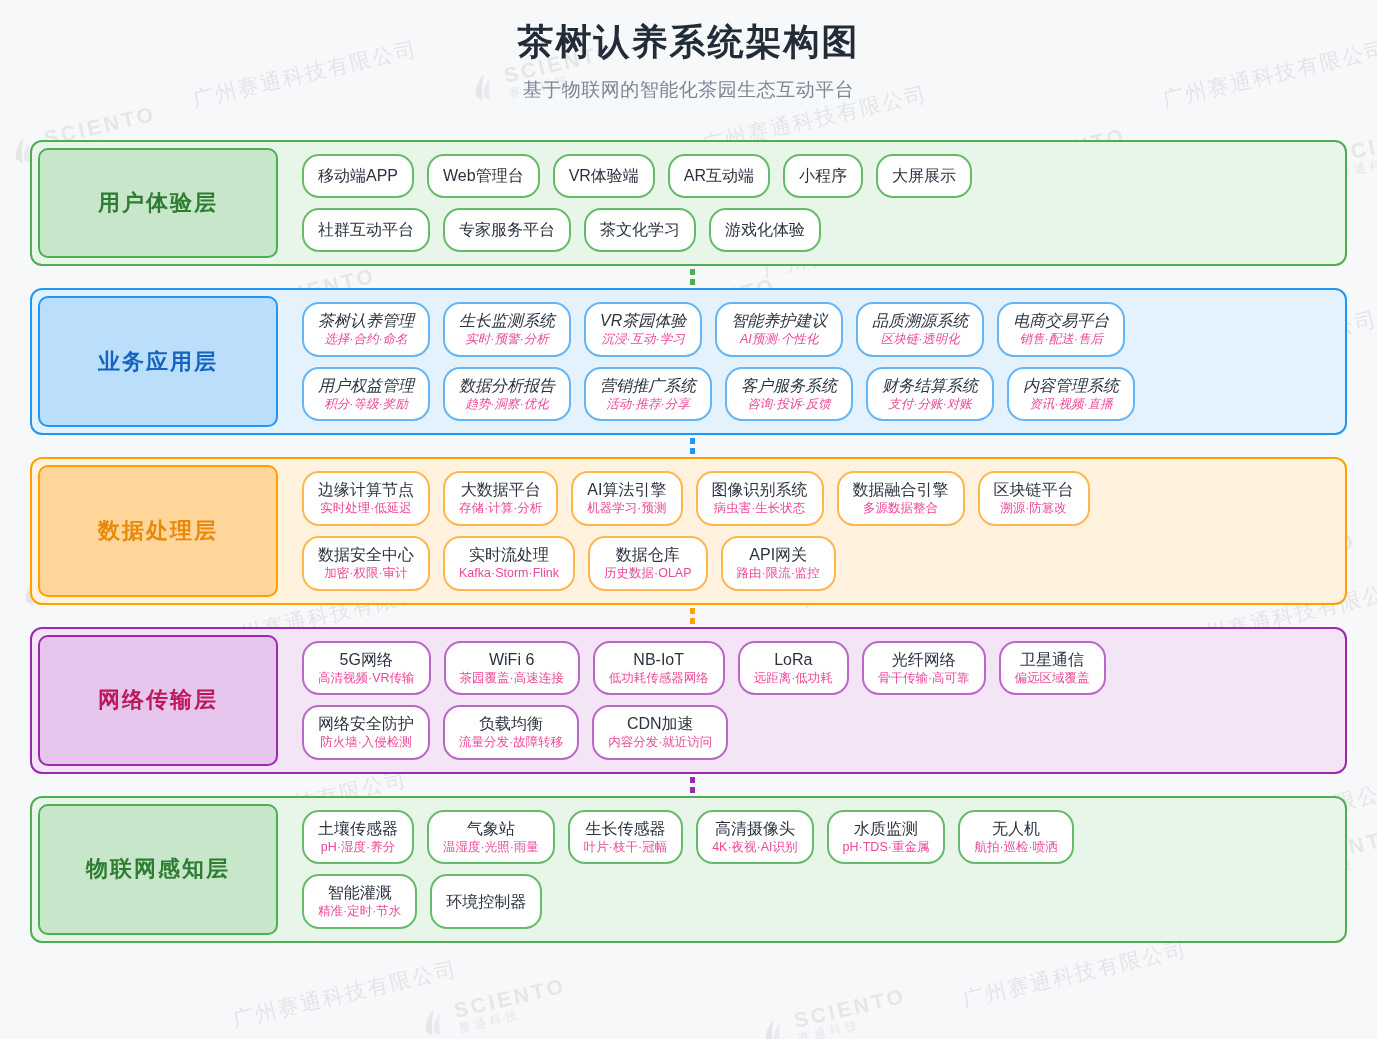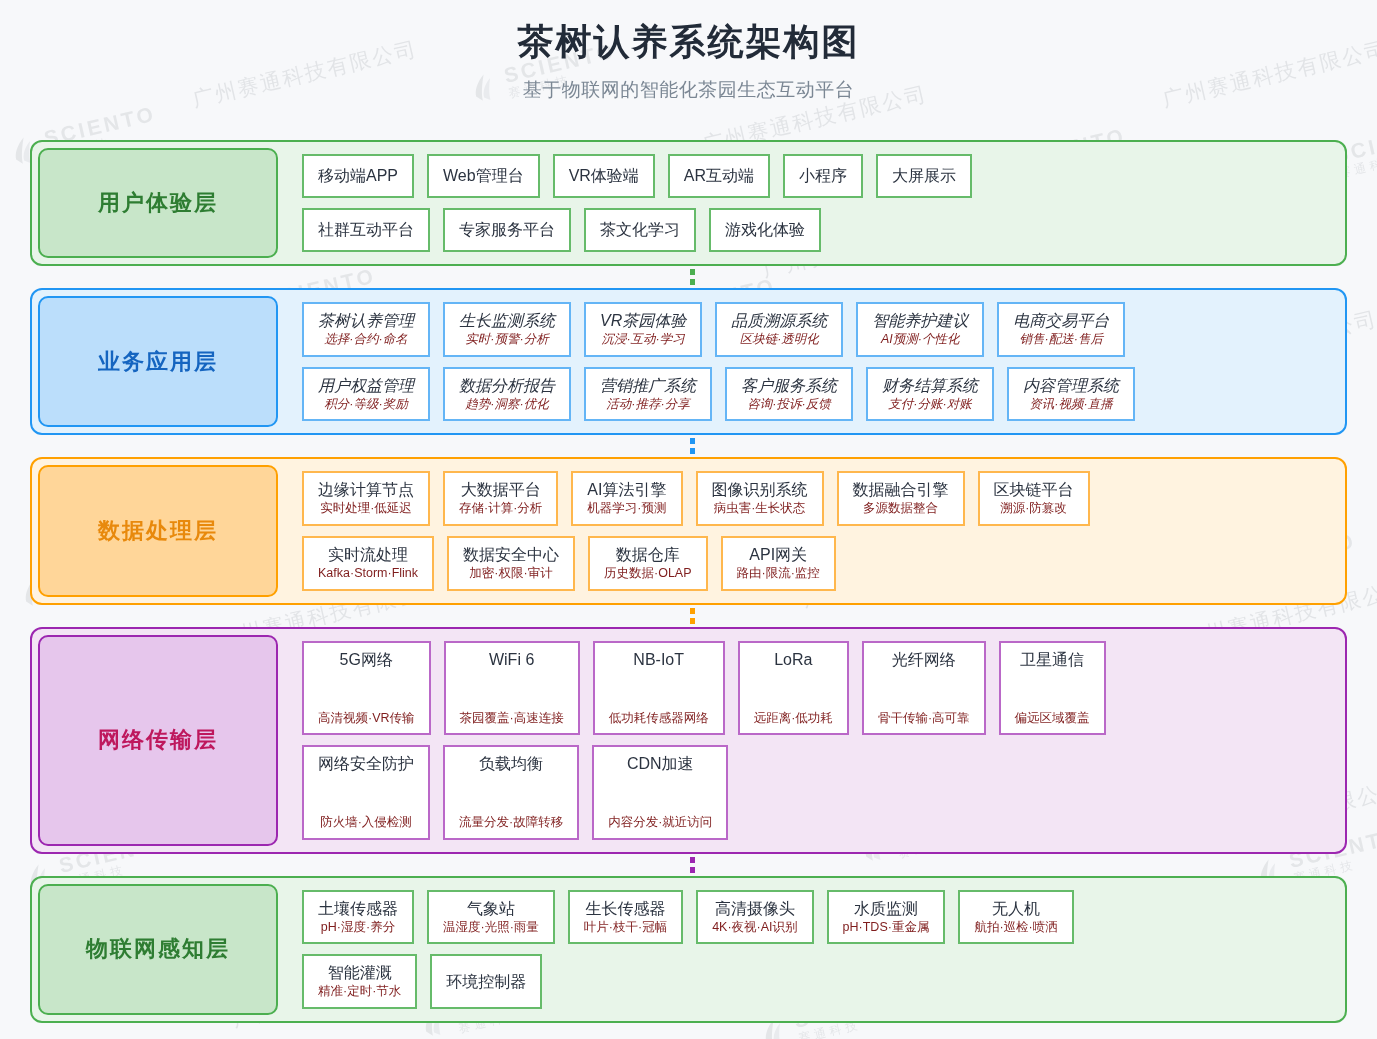--- a/index.html
+++ b/index.html
@@ -57,45 +57,45 @@
   .layer-body {
     flex: 1 1 auto;
     padding: 12px 14px 12px 18px;
     display: flex; flex-direction: column; gap: 10px; justify-content: center;
   }
   .row { display: flex; flex-wrap: nowrap; gap: 13px; }
 
   .card {
     background: #fff;
     border: 2px solid #4caf50;
-    border-radius: 0;
+    border-radius: 17px;
     padding: 7px 14px;
     display: flex; flex-direction: column; align-items: center; justify-content: center;
     min-height: 44px;
     white-space: nowrap;
   }
   .card .c-title { font-size: 16px; color: #2b3340; line-height: 1.25; }
-  .card .c-sub   { font-size: 12.5px; color: #7f1d1d; line-height: 1.25; margin-top: 1px; }
+  .card .c-sub   { font-size: 12.5px; color: #ec4899; line-height: 1.25; margin-top: 1px; }
 
   
   .lv-green  .layer            { border-color: #4caf50; background: #e8f5e9; }
   .lv-green  .layer-label      { border-color: #4caf50; background: #c8e6c9; color: #2e7d32; }
   .lv-green  .card             { border-color: #66bb6a; }
 
   .lv-blue   .layer            { border-color: #2196f3; background: #e3f2fd; }
   .lv-blue   .layer-label      { border-color: #2196f3; background: #bbdefb; color: #1565c0; }
   .lv-blue   .card             { border-color: #64b5f6; font-style: italic; }
 
   .lv-orange .layer            { border-color: #ffa000; background: #fff3e0; }
   .lv-orange .layer-label      { border-color: #ffa000; background: #ffd699; color: #e8890c; }
   .lv-orange .card             { border-color: #ffb74d; }
 
   .lv-purple .layer            { border-color: #9c27b0; background: #f3e5f5; }
   .lv-purple .layer-label      { border-color: #9c27b0; background: #e6c6ec; color: #be185d; }
-  .lv-purple .card             { border-color: #ba68c8; gap: 40px; }
+  .lv-purple .card             { border-color: #ba68c8; }
 
   .lv-green2 .layer            { border-color: #4caf50; background: #e8f5e9; }
   .lv-green2 .layer-label      { border-color: #4caf50; background: #c8e6c9; color: #2e7d32; }
   .lv-green2 .card             { border-color: #66bb6a; }
 
   
   .gap { position: relative; height: 22px; }
   .connector {
     position: absolute; left: 690px; top: 3px;
     width: 5px; height: 16px;
@@ -348,26 +348,26 @@
               </div>
               <div class="card">
                 <div class="c-title">生长监测系统</div>
                 <div class="c-sub">实时·预警·分析</div>
               </div>
               <div class="card">
                 <div class="c-title">VR茶园体验</div>
                 <div class="c-sub">沉浸·互动·学习</div>
               </div>
               <div class="card">
+                <div class="c-title">智能养护建议</div>
+                <div class="c-sub">AI预测·个性化</div>
+              </div>
+              <div class="card">
                 <div class="c-title">品质溯源系统</div>
                 <div class="c-sub">区块链·透明化</div>
-              </div>
-              <div class="card">
-                <div class="c-title">智能养护建议</div>
-                <div class="c-sub">AI预测·个性化</div>
               </div>
               <div class="card">
                 <div class="c-title">电商交易平台</div>
                 <div class="c-sub">销售·配送·售后</div>
               </div>
             </div>
             <div class="row">
               <div class="card">
                 <div class="c-title">用户权益管理</div>
                 <div class="c-sub">积分·等级·奖励</div>
@@ -427,26 +427,26 @@
                 <div class="c-title">数据融合引擎</div>
                 <div class="c-sub">多源数据整合</div>
               </div>
               <div class="card">
                 <div class="c-title">区块链平台</div>
                 <div class="c-sub">溯源·防篡改</div>
               </div>
             </div>
             <div class="row">
               <div class="card">
+                <div class="c-title">数据安全中心</div>
+                <div class="c-sub">加密·权限·审计</div>
+              </div>
+              <div class="card">
                 <div class="c-title">实时流处理</div>
                 <div class="c-sub">Kafka·Storm·Flink</div>
-              </div>
-              <div class="card">
-                <div class="c-title">数据安全中心</div>
-                <div class="c-sub">加密·权限·审计</div>
               </div>
               <div class="card">
                 <div class="c-title">数据仓库</div>
                 <div class="c-sub">历史数据·OLAP</div>
               </div>
               <div class="card">
                 <div class="c-title">API网关</div>
                 <div class="c-sub">路由·限流·监控</div>
               </div>
             </div>

